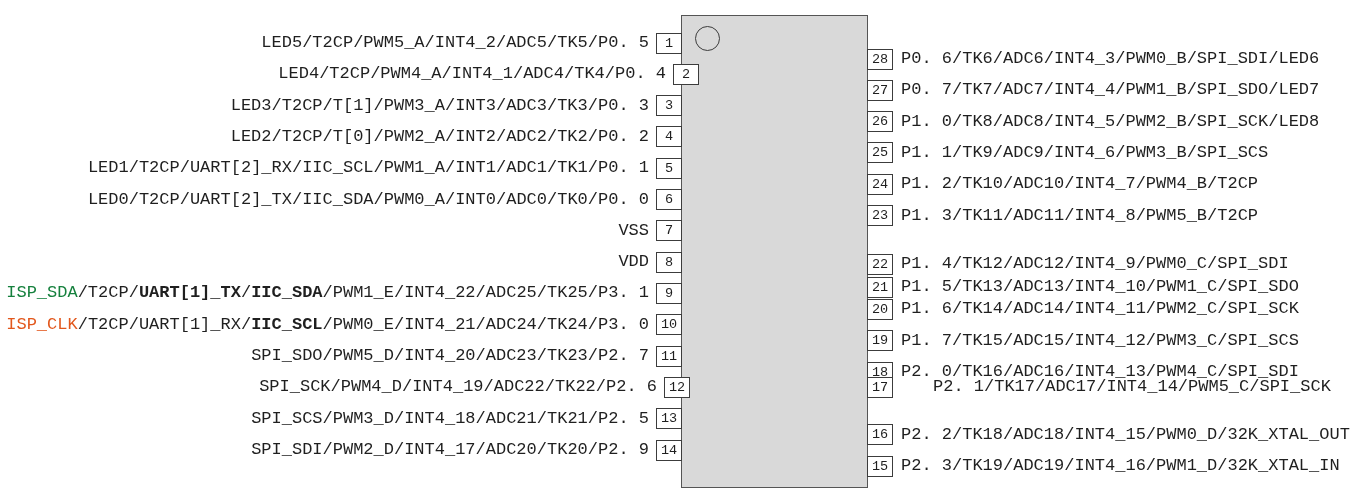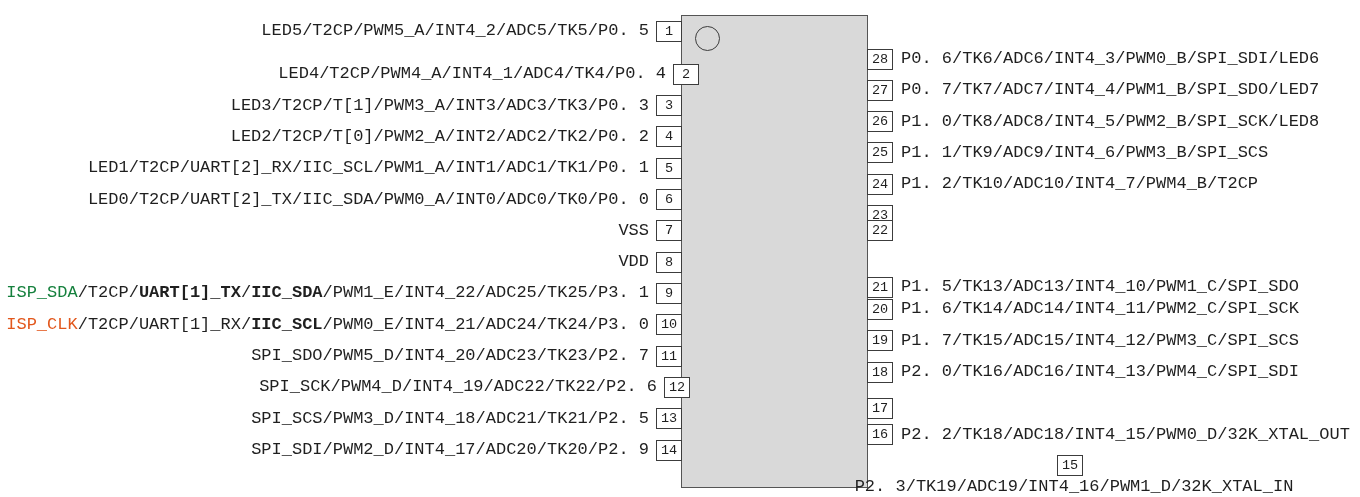--- a/index.html
+++ b/index.html
@@ -55,21 +55,21 @@
   }
 </style>
 </head>
 <body>
 
 <div class="stage">
   <div class="chip">
     <div class="pin1-circle"></div>
   </div>
   <div id="left-pin-rows">
-      <div class="pin-row left" style="top: 20px;">
+      <div class="pin-row left" style="top: 32px;">
         <span class="pin-label"><span>LED5/T2CP/PWM5_A/INT4_2/ADC5/TK5/P0. 5</span></span>
         <div class="pin-box">1</div>
       </div>
       <div class="pin-row left" style="top: 63.31px; padding-left: 17px;">
         <span class="pin-label"><span>LED4/T2CP/PWM4_A/INT4_1/ADC4/TK4/P0. 4</span></span>
         <div class="pin-box">2</div>
       </div>
       <div class="pin-row left" style="top: 94.62px;">
         <span class="pin-label"><span>LED3/T2CP/T[1]/PWM3_A/INT3/ADC3/TK3/P0. 3</span></span>
         <div class="pin-box">3</div>
@@ -135,45 +135,48 @@
       <div class="pin-row right" style="top: 125.93px;">
         <div class="pin-box">25</div>
         <span class="pin-label"><span>P1. 1/TK9/ADC9/INT4_6/PWM3_B/SPI_SCS</span></span>
       </div>
       <div class="pin-row right" style="top: 157.24px;">
         <div class="pin-box">24</div>
         <span class="pin-label"><span>P1. 2/TK10/ADC10/INT4_7/PWM4_B/T2CP</span></span>
       </div>
       <div class="pin-row right" style="top: 188.55px;">
         <div class="pin-box">23</div>
+        <span class="pin-label"><span>P1. 3/TK11/ADC11/INT4_8/PWM5_B/T2CP</span></span>
       </div>
-      <div class="pin-row right" style="top: 203px;">
+      <div class="pin-row right" style="top: 237px;">
         <div class="pin-box">22</div>
+        <span class="pin-label"><span>P1. 4/TK12/ADC12/INT4_9/PWM0_C/SPI_SDI</span></span>
       </div>
       <div class="pin-row right" style="top: 260px;">
         <div class="pin-box">21</div>
         <span class="pin-label"><span>P1. 5/TK13/ADC13/INT4_10/PWM1_C/SPI_SDO</span></span>
       </div>
       <div class="pin-row right" style="top: 282.48px;">
         <div class="pin-box">20</div>
         <span class="pin-label"><span>P1. 6/TK14/ADC14/INT4_11/PWM2_C/SPI_SCK</span></span>
       </div>
       <div class="pin-row right" style="top: 313.79px;">
         <div class="pin-box">19</div>
         <span class="pin-label"><span>P1. 7/TK15/ADC15/INT4_12/PWM3_C/SPI_SCS</span></span>
       </div>
       <div class="pin-row right" style="top: 345.1px;">
         <div class="pin-box">18</div>
         <span class="pin-label"><span>P2. 0/TK16/ADC16/INT4_13/PWM4_C/SPI_SDI</span></span>
       </div>
-      <div class="pin-row right" style="top: 381px; gap: 32px;">
+      <div class="pin-row right" style="top: 360px; gap: 32px;">
         <div class="pin-box">17</div>
+        <span class="pin-label"><span>P2. 1/TK17/ADC17/INT4_14/PWM5_C/SPI_SCK</span></span>
       </div>
       <div class="pin-row right" style="top: 407.72px;">
         <div class="pin-box">16</div>
         <span class="pin-label"><span>P2. 2/TK18/ADC18/INT4_15/PWM0_D/32K_XTAL_OUT</span></span>
       </div>
-      <div class="pin-row right" style="top: 439.03px; flex-direction: column;">
+      <div class="pin-row right" style="top: 439.03px;">
         <div class="pin-box">15</div>
         <span class="pin-label"><span>P2. 3/TK19/ADC19/INT4_16/PWM1_D/32K_XTAL_IN</span></span>
       </div>
     </div>
 </div>
 
 </body></html>

